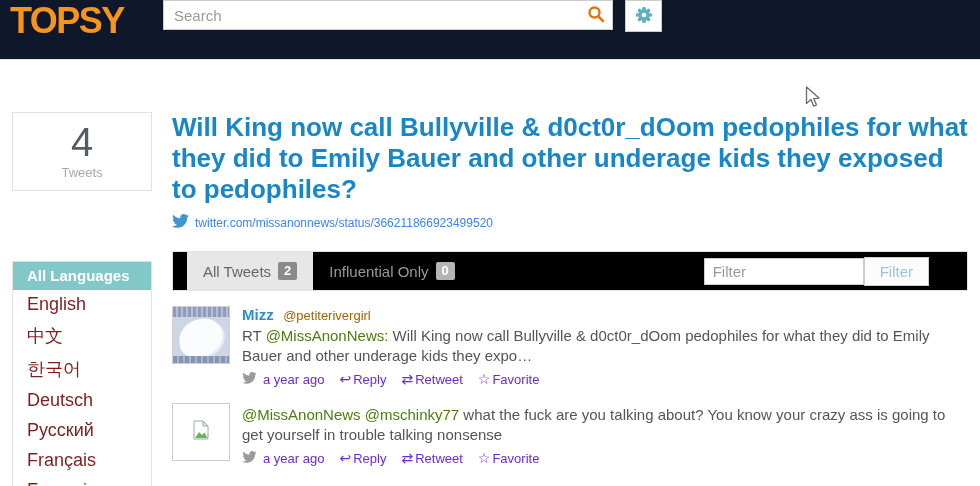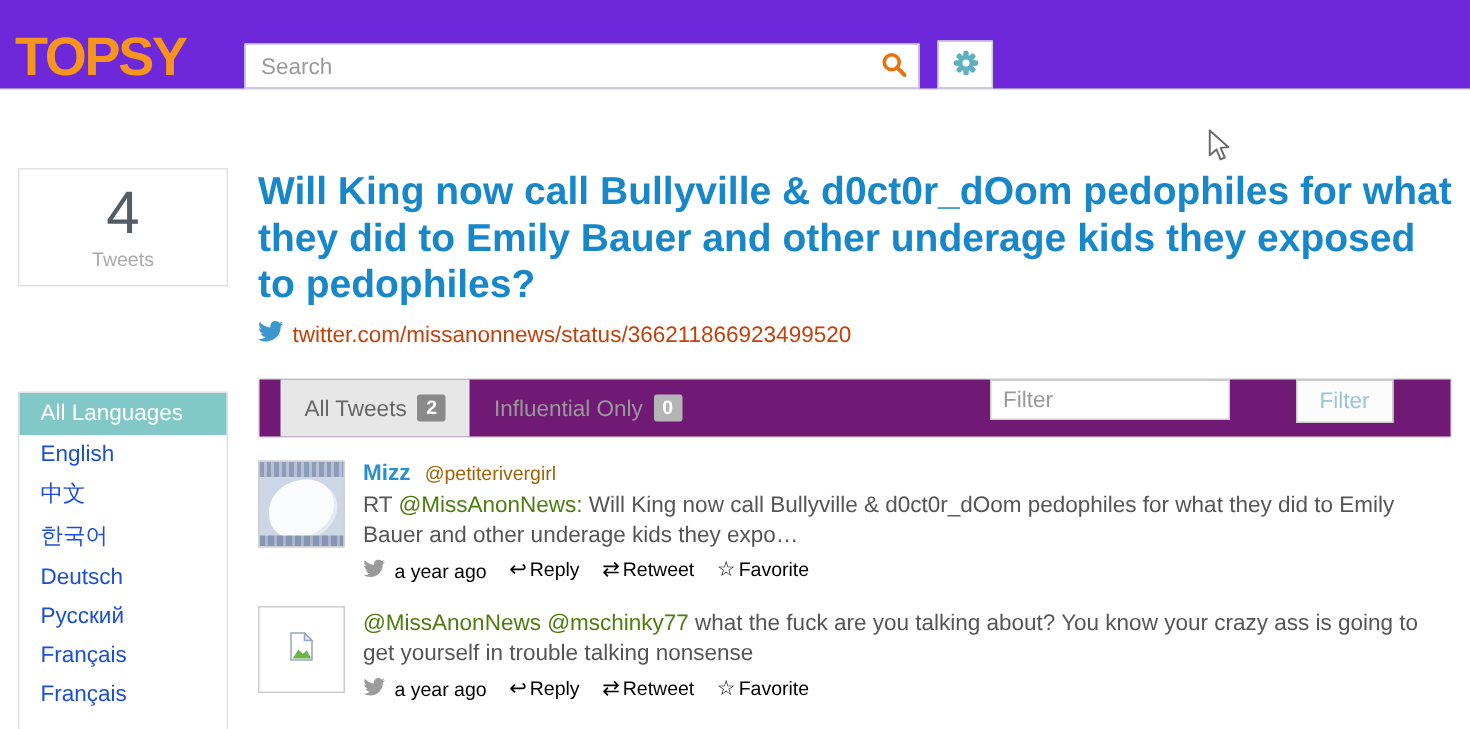--- a/index.html
+++ b/index.html
@@ -9,23 +9,23 @@
     background: #ffffff;
     position: relative;
     overflow: hidden;
     color: #555;
   }
 
   
   .header {
     height: 60px;
     display: flex;
-    align-items: flex-end;
+    align-items: flex-start;
     border-bottom: 1px solid #e4e4e4;
-    background: #6d28d9;
+    background: #0f172a;
   }
   .logo {
     margin-left: 10px;
     width: 148px;
     font-size: 36px;
     font-weight: bold;
     letter-spacing: -1.5px;
     color: #F7941E;
     cursor: pointer;
   }
@@ -73,54 +73,54 @@
 
   .lang-box {
     margin-top: 70px;
     border: 1px solid #e2e2e2;
     background: #fff;
     min-height: 250px;
   }
   .lang-header {
     background: #82C8C8;
     color: #fff;
-    font-weight: normal;
+    font-weight: bold;
     font-size: 15px;
     padding: 5px 0 6px 14px;
     cursor: pointer;
   }
   .lang-item {
-    font-size: 15px;
-    color: #1d4ed8;
+    font-size: 18px;
+    color: #7f1d1d;
     padding: 4px 0 5px 14px;
     cursor: pointer;
   }
 
   
   .page-title {
     font-size: 26px;
     font-weight: bold;
     color: #1787C9;
     line-height: 31px;
     margin-bottom: 9px;
   }
   .source-row { display: flex; align-items: center; margin-bottom: 19px; }
   .source-row svg { margin-right: 6px; }
   .source-link {
-    font-size: 15px;
-    color: #c2410c;
+    font-size: 12px;
+    color: #3b82f6;
     text-decoration: none;
     cursor: pointer;
   }
 
   .tab-bar {
     display: flex;
     align-items: stretch;
     height: 40px;
-    background: #701a75;
+    background: #000000;
     border: 1px solid #e3e3e3;
     padding-left: 14px;
   }
   .tab {
     display: flex; align-items: center;
     padding: 0 16px;
     font-size: 15px;
     color: #999;
     cursor: pointer;
   }
@@ -129,21 +129,21 @@
     margin-left: 7px;
     font-size: 13px;
     font-weight: bold;
     color: #fff;
     padding: 1px 6px 2px;
     border-radius: 2px;
     line-height: 15px;
   }
   .badge-dark { background: #8a8a8a; }
   .badge-light { background: #b5b5b5; }
-  .filter-group { margin-left: auto; display: flex; align-items: flex-start; margin-right: 38px; gap: 44px; }
+  .filter-group { margin-left: auto; display: flex; align-items: center; margin-right: 38px; }
   .filter-input {
     width: 160px; height: 27px;
     border: 1px solid #cccccc;
     padding: 0 8px;
     font-size: 15px;
     font-family: "Liberation Sans", sans-serif;
     color: #555;
     outline: none;
   }
   .filter-input::placeholder { color: #999; }
@@ -195,21 +195,21 @@
   .tweet-name { font-size: 15px; font-weight: bold; color: #2B90CF; cursor: pointer; }
   .tweet-handle { font-size: 13px; color: #a16207; margin-left: 5px; cursor: pointer; }
   .tweet-text { font-size: 15px; color: #555; line-height: 20px; margin-top: 2px; }
   .mention { color: #4d7c0f; cursor: pointer; }
   .tweet-footer {
     margin-top: 5px;
     display: flex; align-items: center;
     font-size: 13px;
     color: #9b9b9b;
   }
-  .tweet-footer .f-item { display: flex; margin-right: 15px; cursor: pointer; color: #000000; }
+  .tweet-footer .f-item { display: flex; align-items: center; margin-right: 15px; cursor: pointer; color: #6d28d9; }
   .tweet-footer svg { margin-right: 6px; }
   .f-icon { font-family: "DejaVu Sans", sans-serif; font-size: 14px; margin-right: 2px; }
 
   
   .cursor { position: absolute; left: 805px; top: 86px; pointer-events: none; }
 </style>
 </head>
 <body>
 
 <div class="header">

